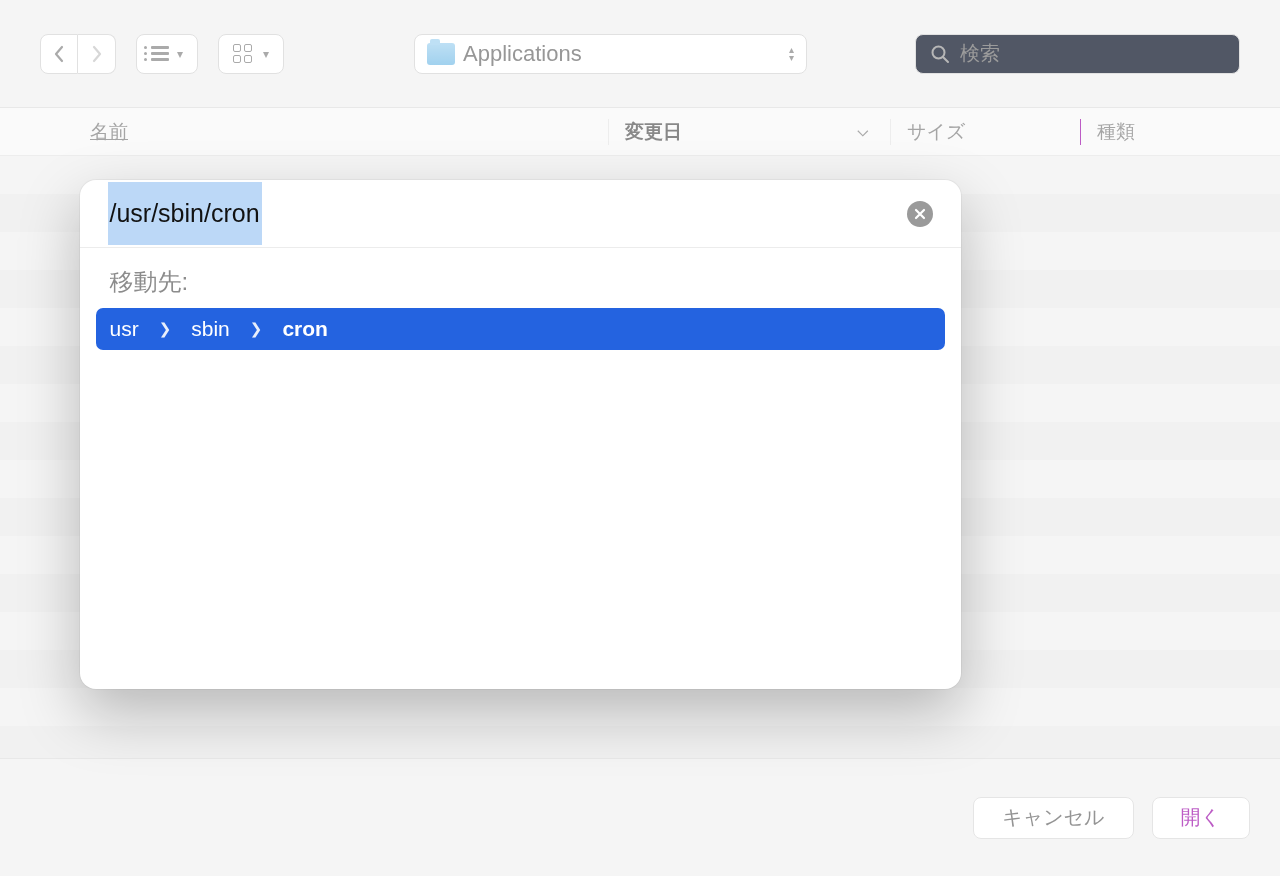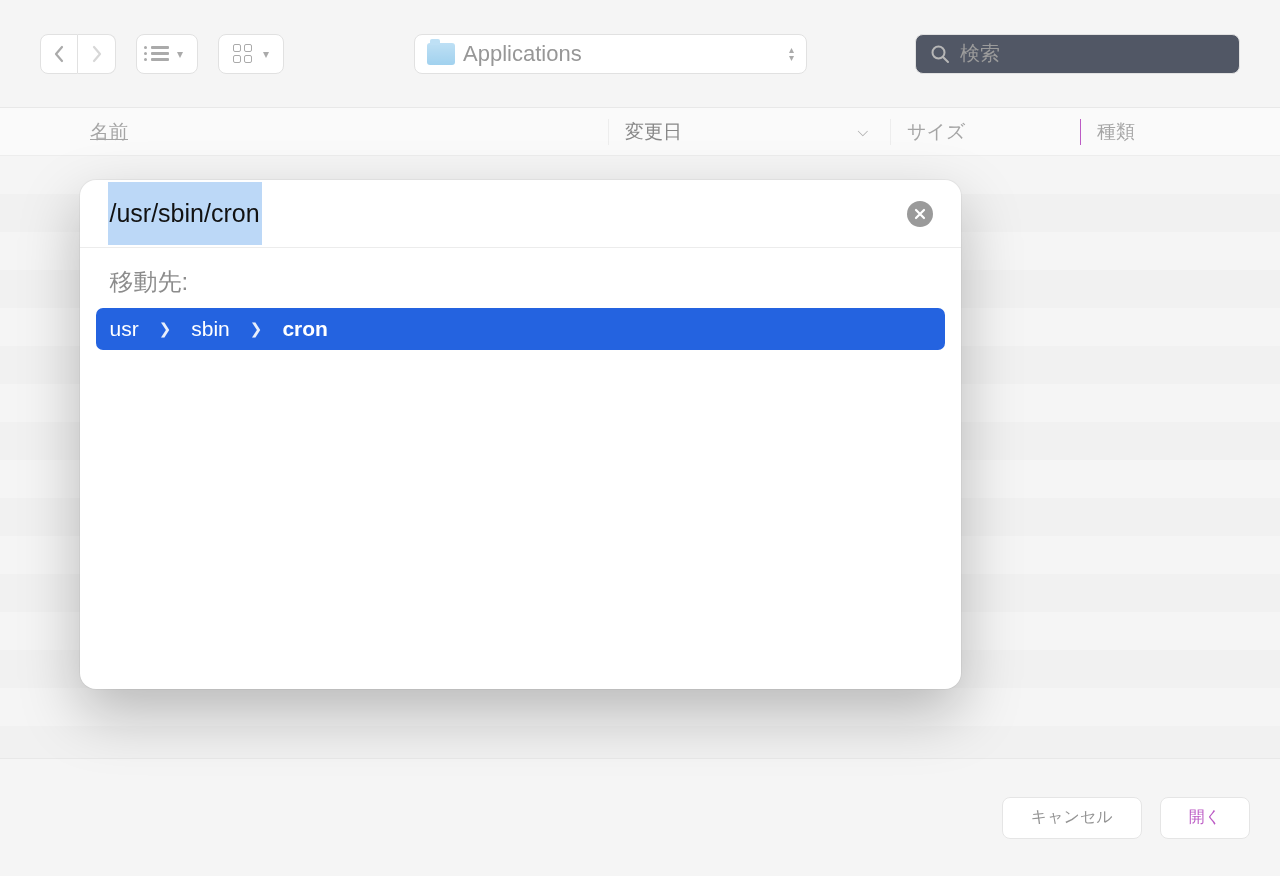--- a/index.html
+++ b/index.html
@@ -68,40 +68,40 @@
   font-size:20px; color:#999; flex:1;
 }
 .column-header{
   height: 48px;
   background:#f8f8f8;
   display:flex; align-items:center;
   border-bottom:1px solid #e6e6e6;
   font-size:19px; color:#838383;
 }
 .col-name{ flex: 0 0 608px; padding-left:90px;text-decoration:underline;}
-.col-date{ flex: 0 0 282px; font-weight:400; color:#5a5a5a; display:flex; align-items:center; justify-content:space-between; padding-right:22px; border-left:1px solid #e6e6e6; padding-left:16px;}
+.col-date{ flex: 0 0 282px; font-weight:700; color:#5a5a5a; display:flex; align-items:center; justify-content:space-between; padding-right:22px; border-left:1px solid #e6e6e6; padding-left:16px;}
 .col-size{ flex: 0 0 190px; border-left:1px solid #e6e6e6; padding-left:16px;}
 .col-kind{ flex:1; border-left:1px solid #a21caf; padding-left:16px;}
 .stripes{
   position:absolute; top:156px; left:0; right:0; bottom:118px;
 }
 .stripe{ height:38px; }
 .stripe:nth-child(odd){ background:#f2f2f2;}
 .stripe:nth-child(even){ background:#ececec;}
 .footer{
   position:absolute; bottom:0; left:0; right:0;
   height:118px; background:#f2f2f2;
   border-top:1px solid #e0e0e0;
   display:flex; align-items:center; justify-content:flex-end;
   padding-right:30px; gap:18px;
 }
 .footer .btn{
   height:42px; padding:0 28px;
   border:1px solid #dcdcdc; border-radius:8px;
-  background:#fff; font-size:16px; color:#6b6b6b;
+  background:#fff; font-size:20px; color:#6b6b6b;
   display:flex; align-items:center;
 }
 .footer .btn.disabled{ color:#a21caf; }
 
 .overlay{
   position:absolute; inset:0;
   background:rgba(255,255,255,0.28);
 }
 
 .sheet{

